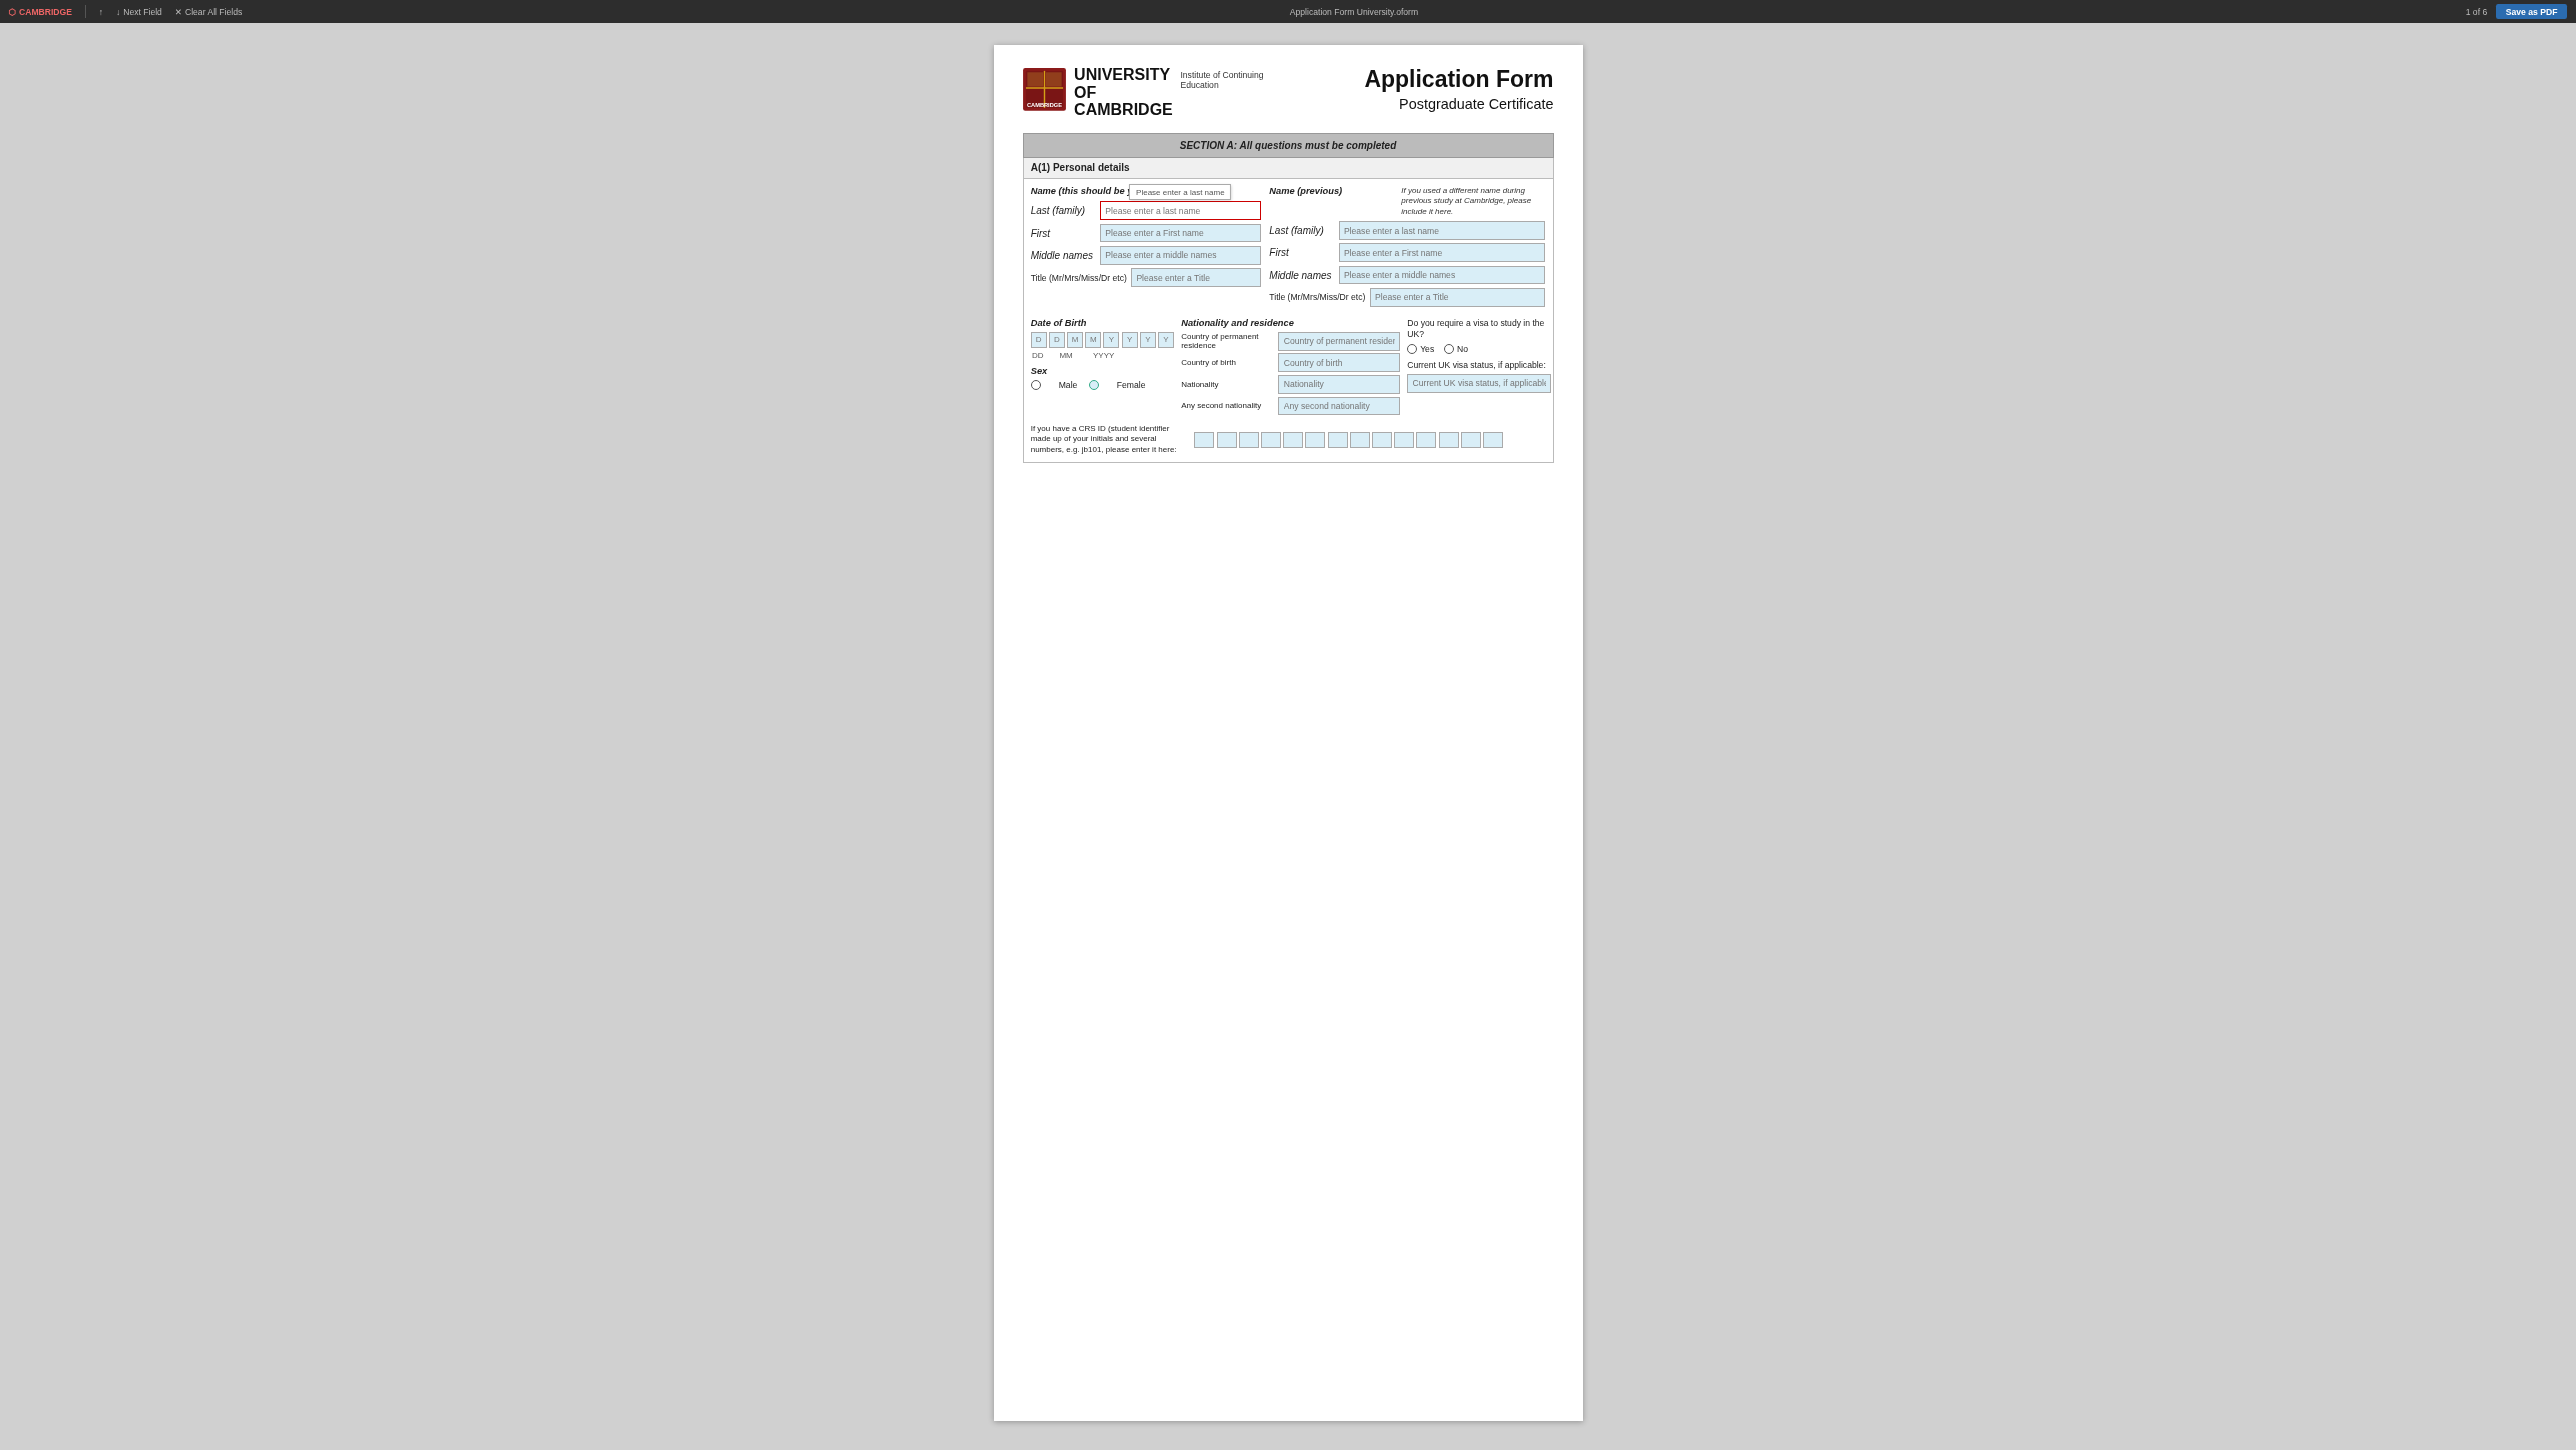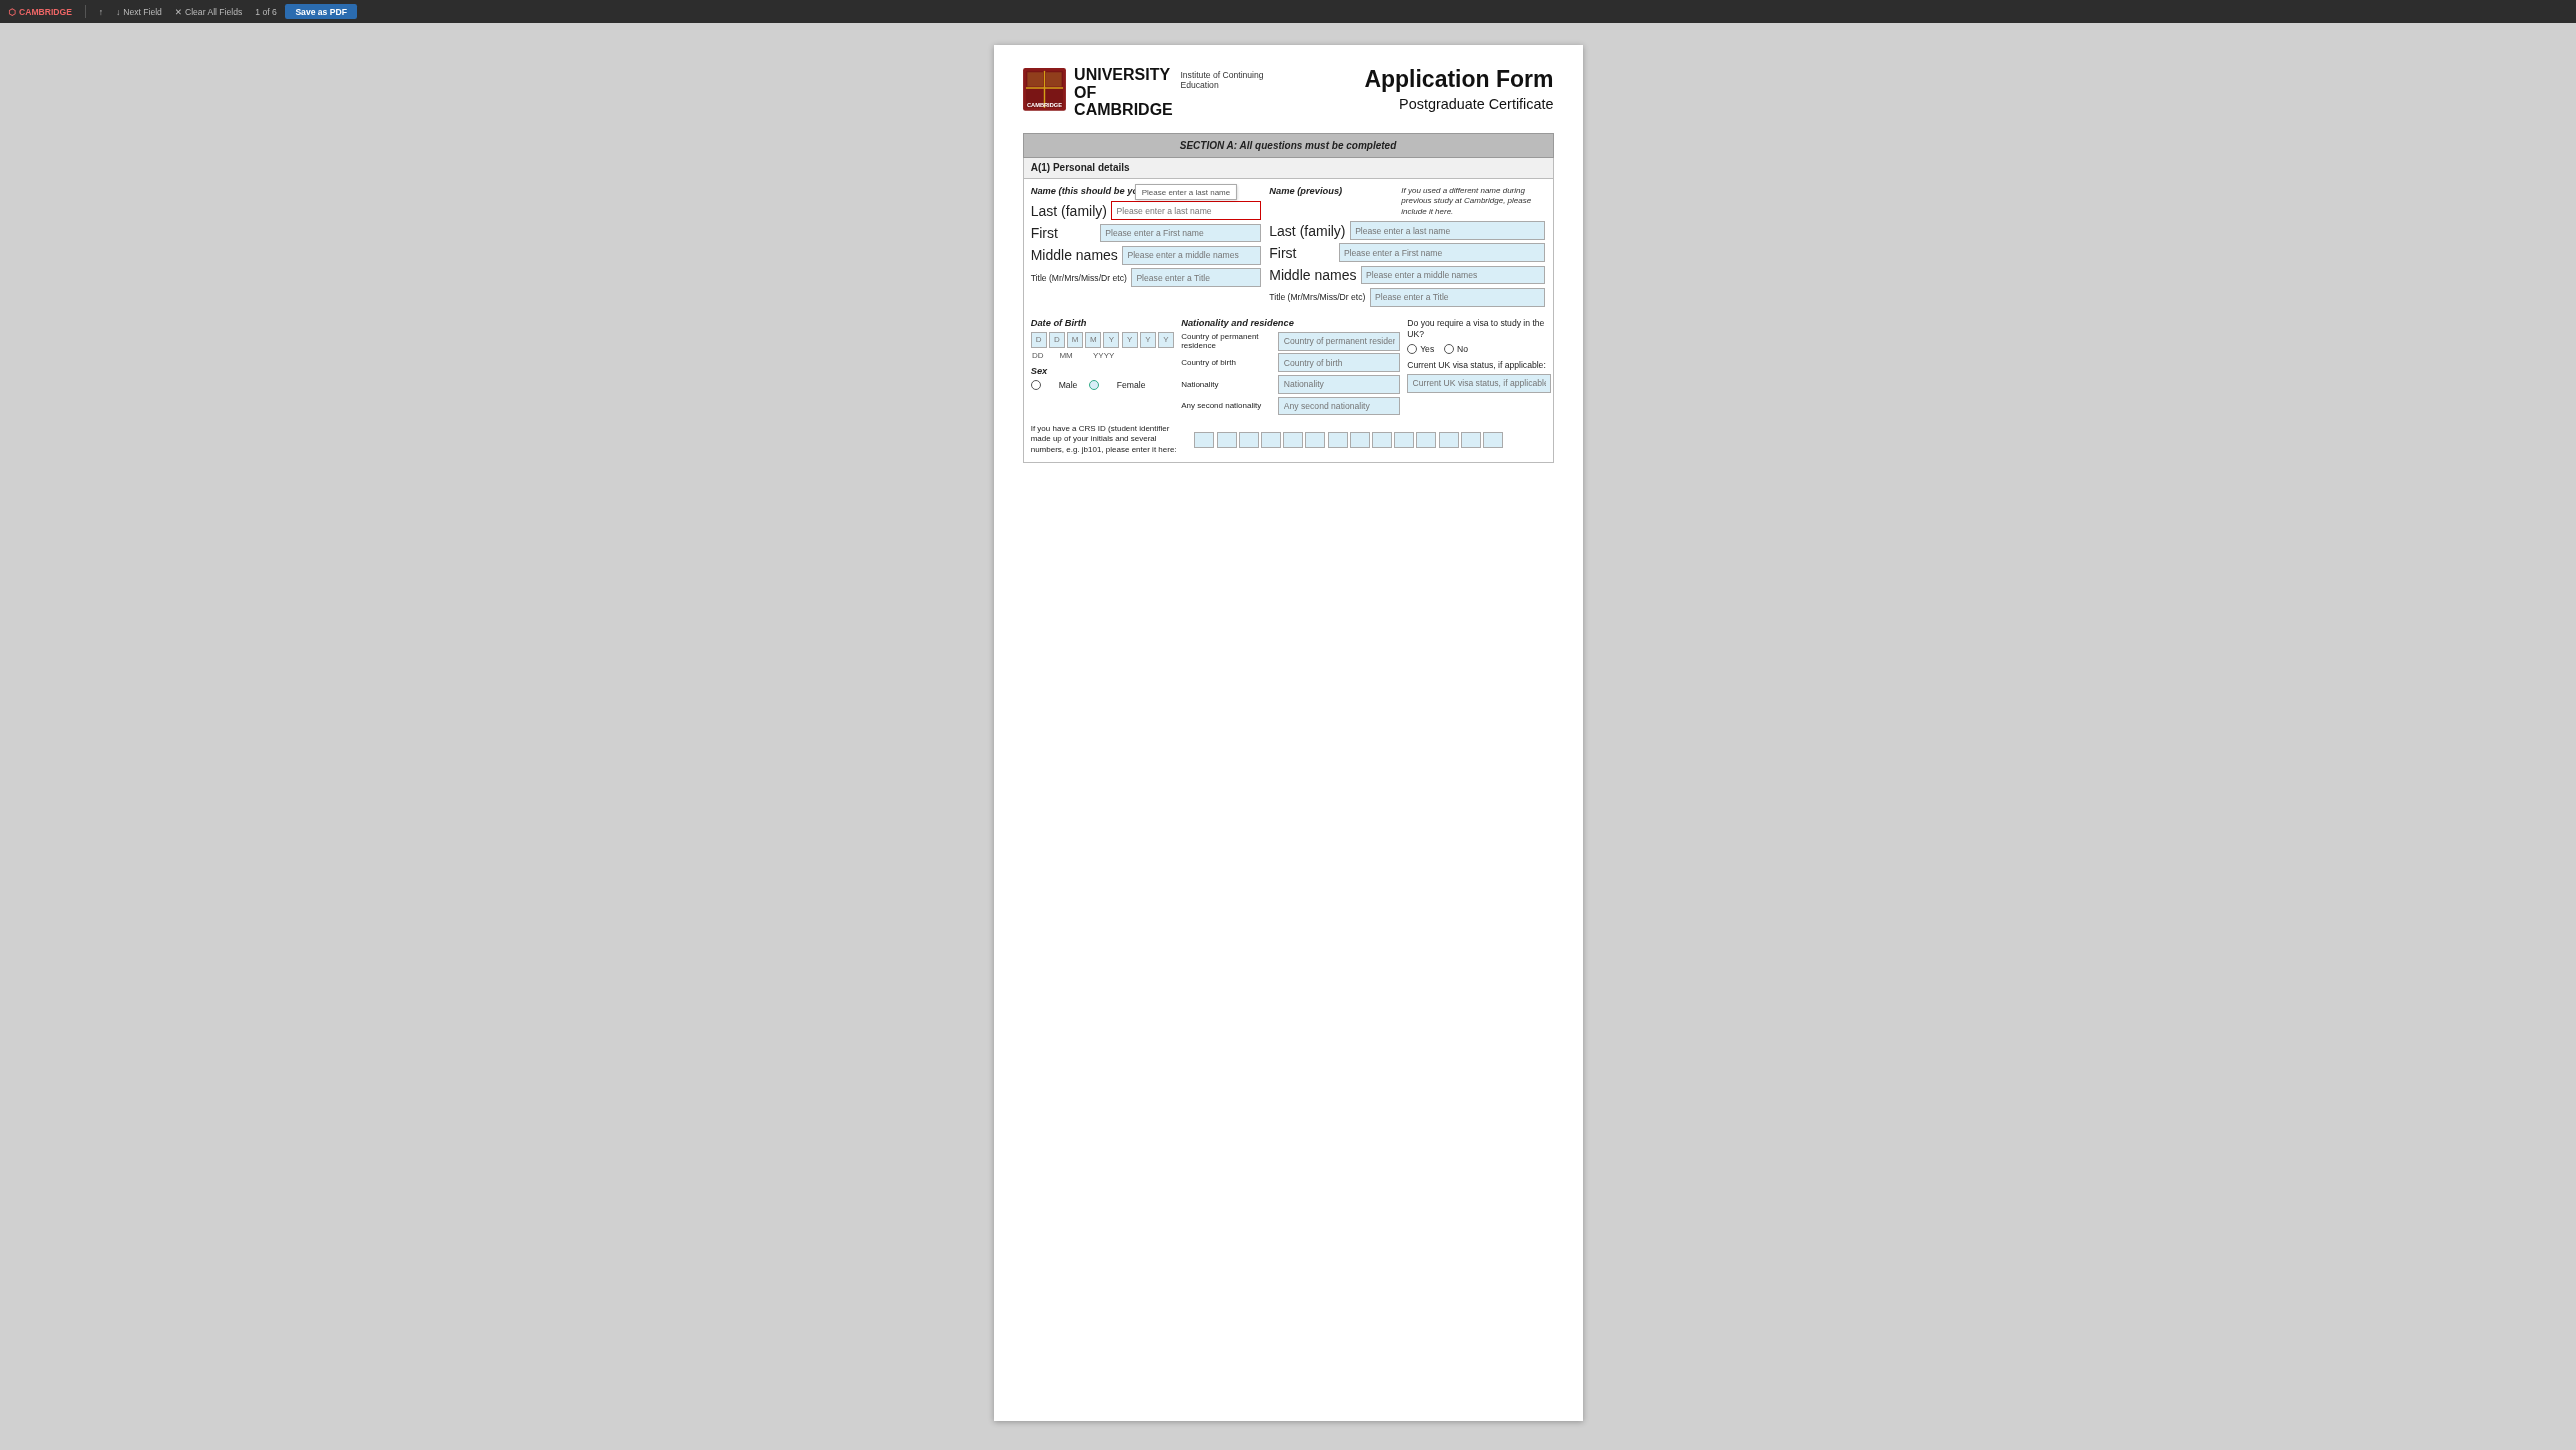--- a/index.html
+++ b/index.html
@@ -160,22 +160,23 @@
       line-height: 1.3;
     }
 
     .field-row {
       display: flex;
       align-items: center;
       margin-bottom: 3.6px;
       gap: 4.3px;
     }
     .field-label {
-      font-size: 14px;
+      font-size: 10px;
       min-width: 65px;
+      font-style: italic;
     }
     .field-label-wide {
       font-size: 8.6px;
       min-width: 93px;
     }
     .text-input {
       flex: 1;
       border: 0.7px solid #aaa;
       background: #d9eef7;
       padding: 2.9px 4.3px;
@@ -401,20 +402,21 @@
     <span>↑</span>
   </div>
   <div class="toolbar-action">
     <span>↓</span>
     <span>Next Field</span>
   </div>
   <div class="toolbar-action">
     <span>✕</span>
     <span>Clear All Fields</span>
   </div>
+  <div class="toolbar-center">Application Form University.oform</div>
   <div class="toolbar-right">
     <span>1 of 6</span>
     <button class="save-pdf-btn">Save as PDF</button>
   </div>
 </div>
 
 <div class="page-wrapper">
   <div class="page">
 
     <div class="header">

